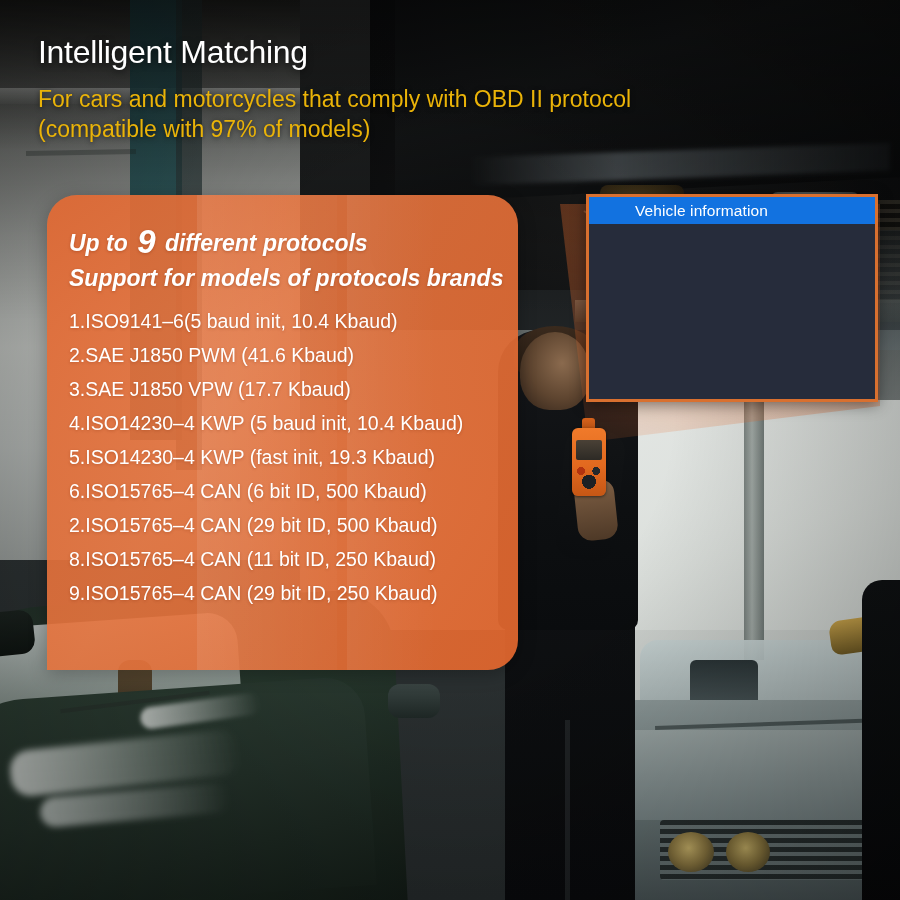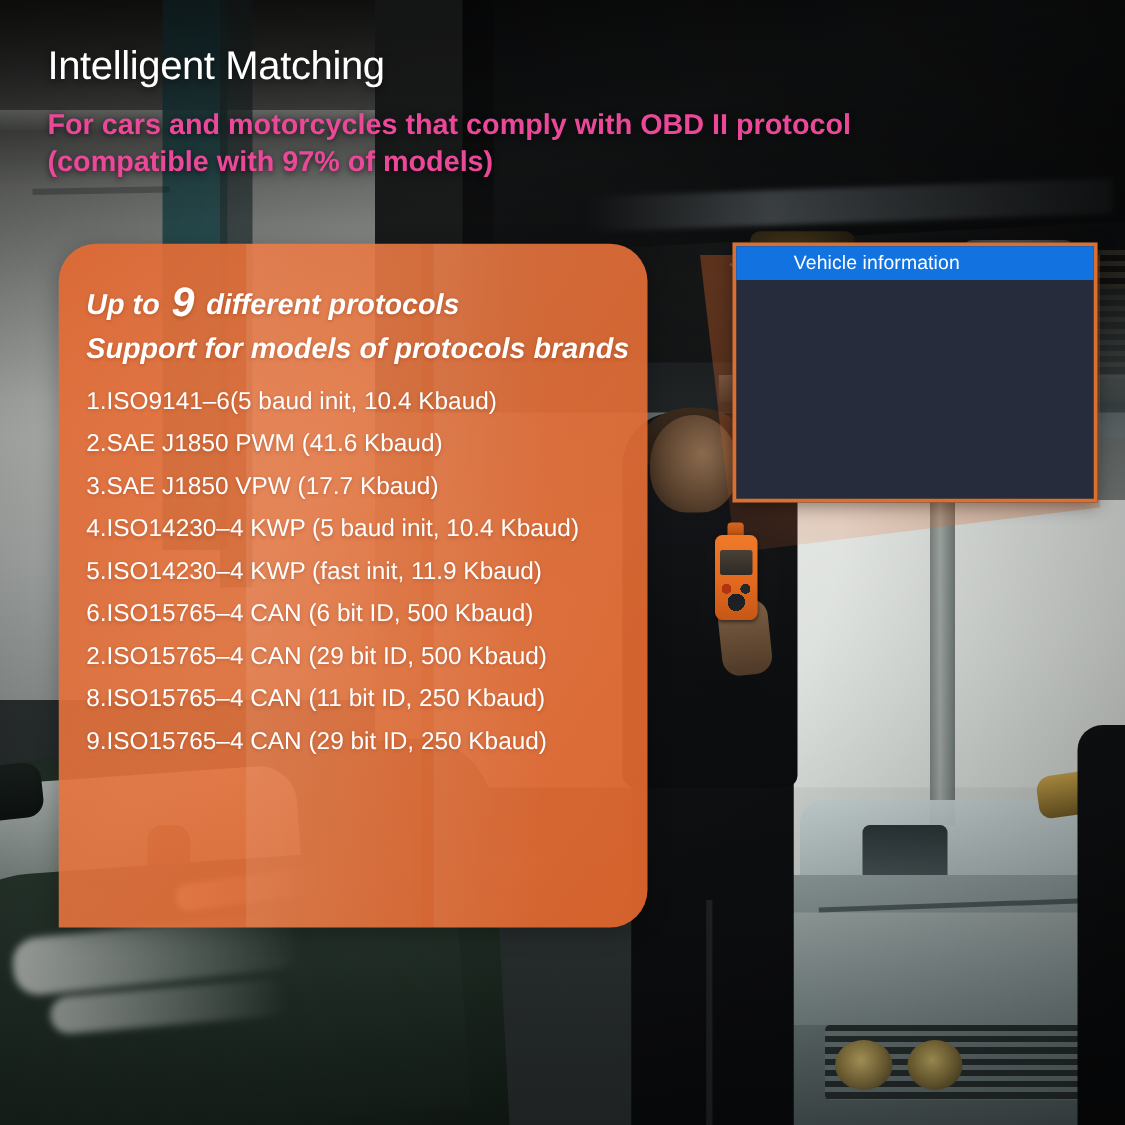--- a/index.html
+++ b/index.html
@@ -313,28 +313,28 @@
   }
 
   
   .header { position: absolute; left: 38px; top: 36px; width: 720px; }
   .title {
     font-size: 32px; font-weight: 400; color: #ffffff;
     letter-spacing: -.3px; line-height: 1.05; margin: 0 0 14px 0;
     text-shadow: 0 2px 6px rgba(0,0,0,.55);
   }
   .subtitle {
-    font-size: 23px; font-weight: 700; color: #ec4899;
+    font-size: 23px; font-weight: 400; color: #eab308;
     line-height: 1.33; margin: 0;
     text-shadow: 0 1px 5px rgba(0,0,0,.6);
   }
 
   
   .protocol-panel {
-    position: absolute; left: 47px; top: 195px; width: 471px; height: 547px;
+    position: absolute; left: 47px; top: 195px; width: 471px; height: 475px;
     background: linear-gradient(120deg, rgba(226,106,52,.93) 0%, rgba(230,116,62,.90) 40%, rgba(222,101,45,.95) 100%);
     border-radius: 30px 30px 30px 0;
     box-shadow: 0 4px 18px rgba(0,0,0,.28);
     overflow: hidden;
   }
   .panel-sheen {
     position: absolute; left: 150px; top: 0; width: 140px; height: 100%;
     background: linear-gradient(90deg, rgba(255,255,255,.09), rgba(255,255,255,.02));
     pointer-events: none;
   }
@@ -475,21 +475,21 @@
       <div class="panel-heading">
         <span class="line"><span>Up to </span><span class="big-nine">9</span><span> different protocols</span></span>
         <span class="line">Support for models of protocols brands</span>
       </div>
 
       <ul class="proto-list">
         <li class="proto-item">1.ISO9141–6(5 baud init, 10.4 Kbaud)</li>
         <li class="proto-item">2.SAE J1850 PWM (41.6 Kbaud)</li>
         <li class="proto-item">3.SAE J1850 VPW (17.7 Kbaud)</li>
         <li class="proto-item">4.ISO14230–4 KWP (5 baud init, 10.4 Kbaud)</li>
-        <li class="proto-item">5.ISO14230–4 KWP (fast init, 11.9 Kbaud)</li>
+        <li class="proto-item">5.ISO14230–4 KWP (fast init, 19.3 Kbaud)</li>
         <li class="proto-item">6.ISO15765–4 CAN (6 bit ID, 500 Kbaud)</li>
         <li class="proto-item">2.ISO15765–4 CAN (29 bit ID, 500 Kbaud)</li>
         <li class="proto-item">8.ISO15765–4 CAN (11 bit ID, 250 Kbaud)</li>
         <li class="proto-item">9.ISO15765–4 CAN (29 bit ID, 250 Kbaud)</li>
       </ul>
 
     </div>
   </div>
 
   <div class="vehicle-panel">

